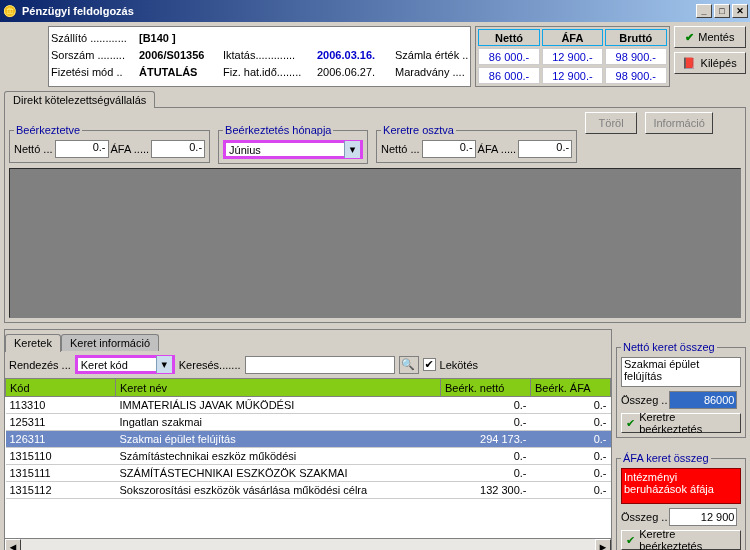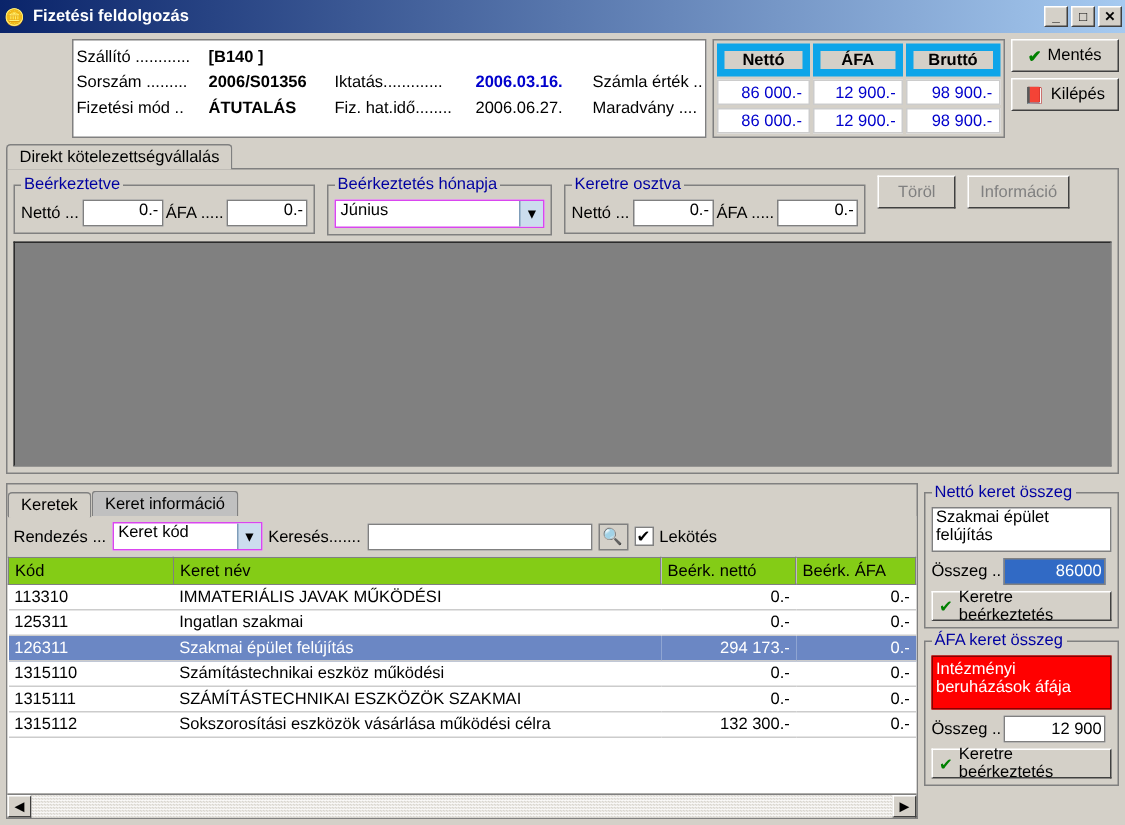--- a/index.html
+++ b/index.html
@@ -12,34 +12,34 @@
 .content { padding: 4px; display: flex; flex-direction: column; height: 528px; }
 .toprow { display: flex; gap: 4px; }
 .details { flex: 1; background: #fff; border: 1px solid #808080; padding: 2px; margin-left: 44px; }
 .drow { display: flex; align-items: center; height: 17px; }
 .lbl { color: #000; white-space: nowrap; }
 .lbl::after { content: ''; }
 .val { color: #000; }
 .val-link { color: #0000cc; }
 .bold { font-weight: bold; }
 .sumtable { border: 1px solid #808080; }
-.sumtable th { background: #d4d0c8; border: 5px solid #0ea5e9; width: 68px; text-align: center; font-weight: bold; height: 17px; }
-.sumtable td { background: #fff; border: 1px solid #ccc; text-align: right; padding: 0 4px; height: 17px; color: #0000cc; }
+.sumtable th { background: #d4d0c8; border: 1px solid #0ea5e9; width: 68px; text-align: center; font-weight: bold; height: 17px; }
+.sumtable td { background: #fff; border: 1px solid #ccc; text-align: center; padding: 0 4px; height: 17px; color: #0000cc; }
 .sidebtns { display: flex; flex-direction: column; gap: 4px; width: 80px; }
 .btn { background: #d4d0c8; border: 1px solid #fff; border-right-color: #404040; border-bottom-color: #404040; height: 22px; display: flex; align-items: center; justify-content: center; gap: 4px; cursor: pointer; padding: 0 4px; }
-.tabstrip { display: flex; margin-top: 4px; align-items: flex-end; }
+.tabstrip { display: flex; margin-top: 4px; }
 .tab { background: #d4d0c8; border: 1px solid #808080; border-bottom: none; padding: 2px 8px; border-top-left-radius: 3px; border-top-right-radius: 3px; cursor: pointer; position: relative; }
 .tab.active { background: #d4d0c8; z-index: 2; margin-bottom: -1px; }
 .tab.inactive { background: #c0c0c0; }
 .tabbody { border: 1px solid #808080; padding: 4px; background: #d4d0c8; }
 .fieldsets { display: flex; gap: 8px; align-items: flex-start; }
-fieldset { border: 1px solid #808080; padding: 4px; }
+fieldset { border: 1px solid #808080; padding: 4px; margin-top: 12px; }
 legend { color: #0000a0; padding: 0 2px; }
 .numbox { width: 54px; height: 18px; border: 1px solid #808080; background: #fff; text-align: right; padding: 0 2px; }
-.combo { display: flex; border: 1px solid #d946ef; background: #fff; height: 19px; width: 140px; }
+.combo { display: flex; align-items: center; border: 3px solid #d946ef; background: #fff; height: 19px; width: 140px; }
 .combo .ctext { flex: 1; padding: 0 3px; }
 .combo .carrow { width: 16px; height: 17px; background: #cde; display: flex; align-items: center; justify-content: center; border-left: 1px solid #7f9db9; cursor: pointer; }
 .graypanel { background: #808080; border: 1px inset #808080; height: 150px; margin-top: 4px; }
 .bottom { display: flex; gap: 4px; margin-top: 6px; flex: 1; }
 .leftpane { flex: 1; display: flex; flex-direction: column; border: 1px solid #808080; }
 .rightpane { width: 130px; display: flex; flex-direction: column; gap: 2px; }
 .grid { flex: 1; background: #fff; overflow: auto; }
 .grid table { width: 100%; border-collapse: collapse; }
 .grid th { background: #84cc16; border: 1px solid #808080; text-align: left; padding: 2px 4px; font-weight: normal; height: 18px; position: sticky; top: 0; }
 .grid td { border-bottom: 1px solid #ccc; padding: 2px 4px; height: 17px; margin-left: 32px; }
@@ -53,21 +53,21 @@
 .scrollbar .sbtn { width: 16px; height: 15px; background: #d4d0c8; border: 1px solid #fff; border-right-color: #404040; border-bottom-color: #404040; display: flex; align-items: center; justify-content: center; cursor: pointer; }
 .scrollbar .track { flex: 1; background: repeating-conic-gradient(#d4d0c8 0% 25%, #fff 0% 50%) 50% / 2px 2px; }
 .chk { width: 13px; height: 13px; border: 1px solid #808080; background: #fff; display: inline-flex; align-items: center; justify-content: center; }
 .fsrow { display: flex; align-items: center; gap: 2px; }
 </style>
 </head>
 <body>
 
 <div class="titlebar">
   <span class="icon">🪙</span>
-  <span class="title">Fizetési feldolgozás</span>
+  <span class="title">Pénzügyi feldolgozás</span>
   <div class="winbtns">
     <div class="winbtn">_</div>
     <div class="winbtn">□</div>
     <div class="winbtn">✕</div>
   </div>
 </div>
 
 <div class="content">
   <div class="toprow">
     <div class="details">

